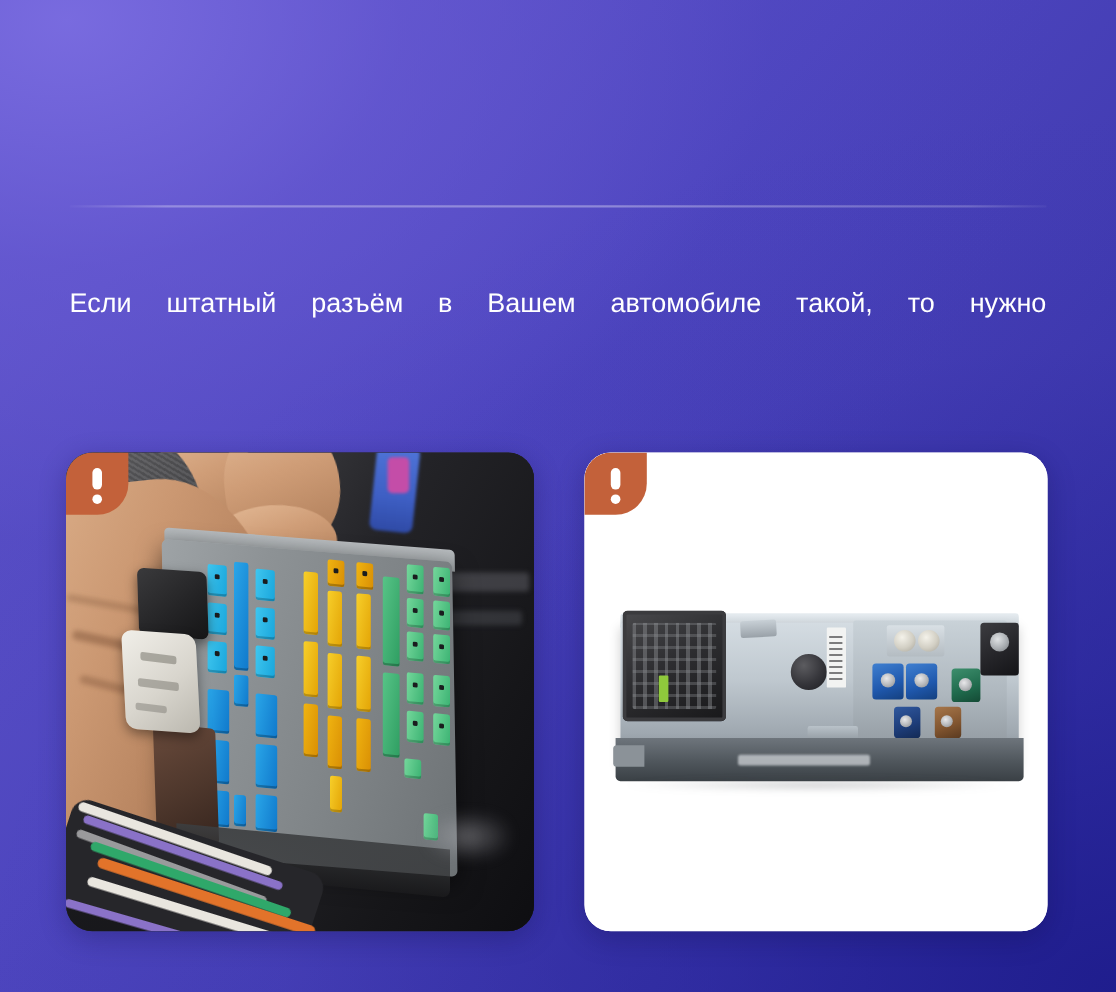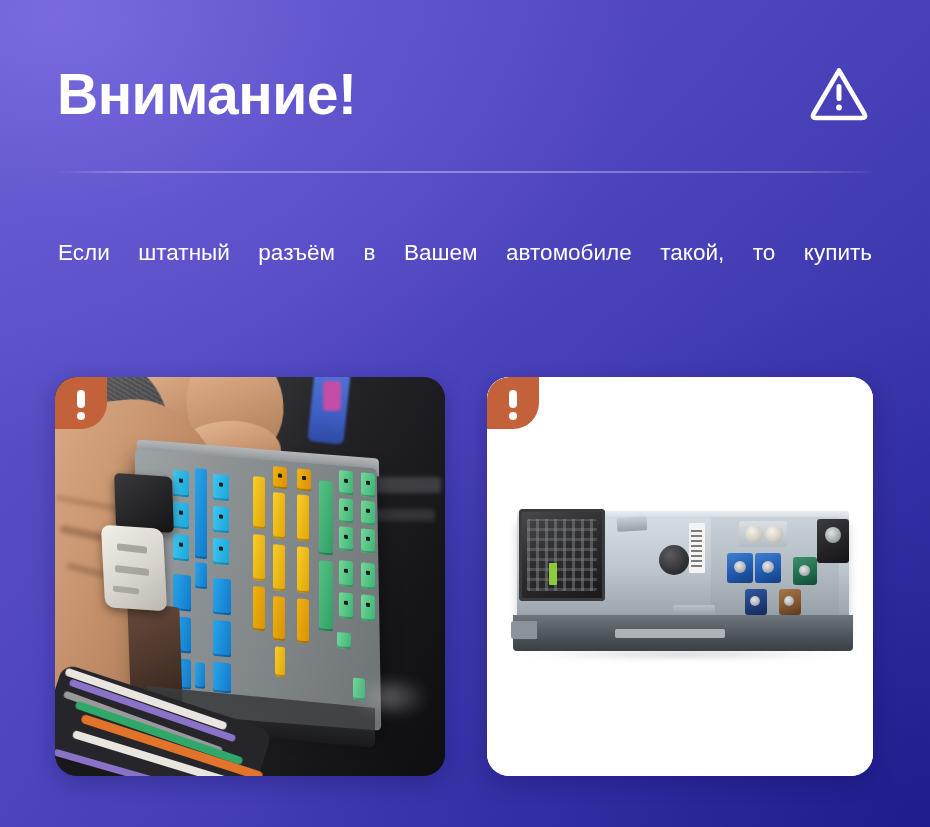--- a/index.html
+++ b/index.html
@@ -384,35 +384,25 @@
     left: 34px; top: 272px; width: 320px; height: 10px;
     background: radial-gradient(ellipse at 50% 50%, rgba(70,75,80,0.30) 0%, rgba(70,75,80,0) 72%);
     filter: blur(3px);
   }
 </style>
 </head>
 <body>
 
 <div class="page">
 
-  <div class="header">
-    <h1 class="title">Внимание!</h1>
-    <span class="warn-icon">
-      <svg viewBox="0 0 64 64" aria-hidden="true">
-        <path d="M32 8.5 L57.5 52 Q59.5 56 55 56 L9 56 Q4.5 56 6.5 52 Z" fill="none" stroke="#ffffff" stroke-width="4.6" stroke-linejoin="round" stroke-linecap="round"></path>
-        <rect x="29.5" y="22" width="5" height="17" rx="2.5" fill="#ffffff"></rect>
-        <circle cx="32" cy="45.5" r="2.9" fill="#ffffff"></circle>
-      </svg>
-    </span>
-  </div>
 
   <div class="divider"></div>
 
   <div class="body-text">
-    <span class="line1">Если штатный разъём в Вашем автомобиле такой, то купить</span>
+    <span class="line1">Если штатный разъём в Вашем автомобиле такой, то нужно</span>
   </div>
 
   <div class="cards">
 
     <div class="card card-left">
       <div class="photo-l">
 
         <div class="pl pl-bg-right"></div>
         <div class="pl pl-bg-strip1"></div>
         <div class="pl pl-bg-strip2"></div>

